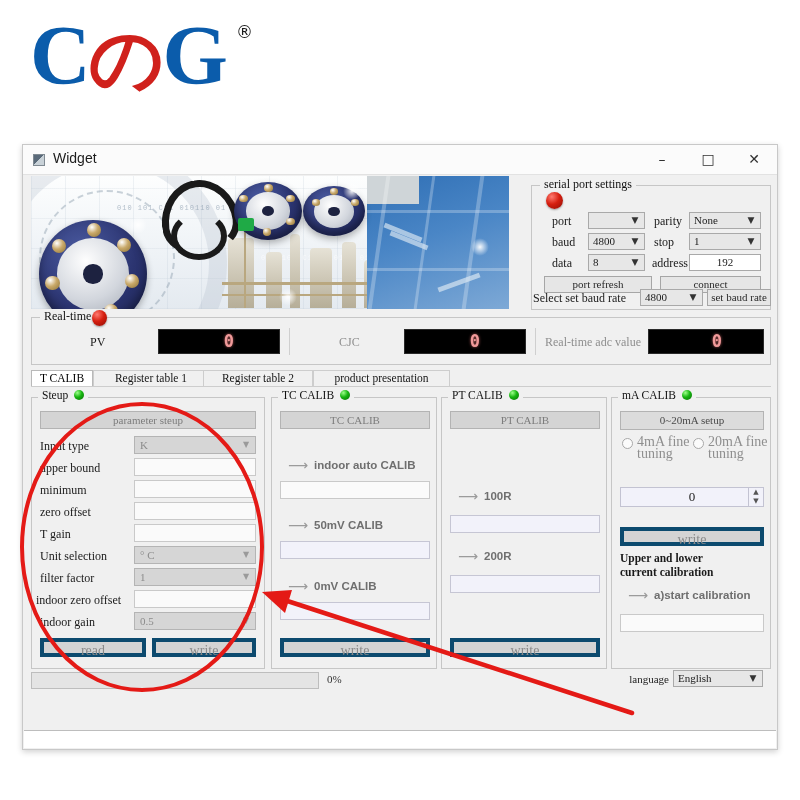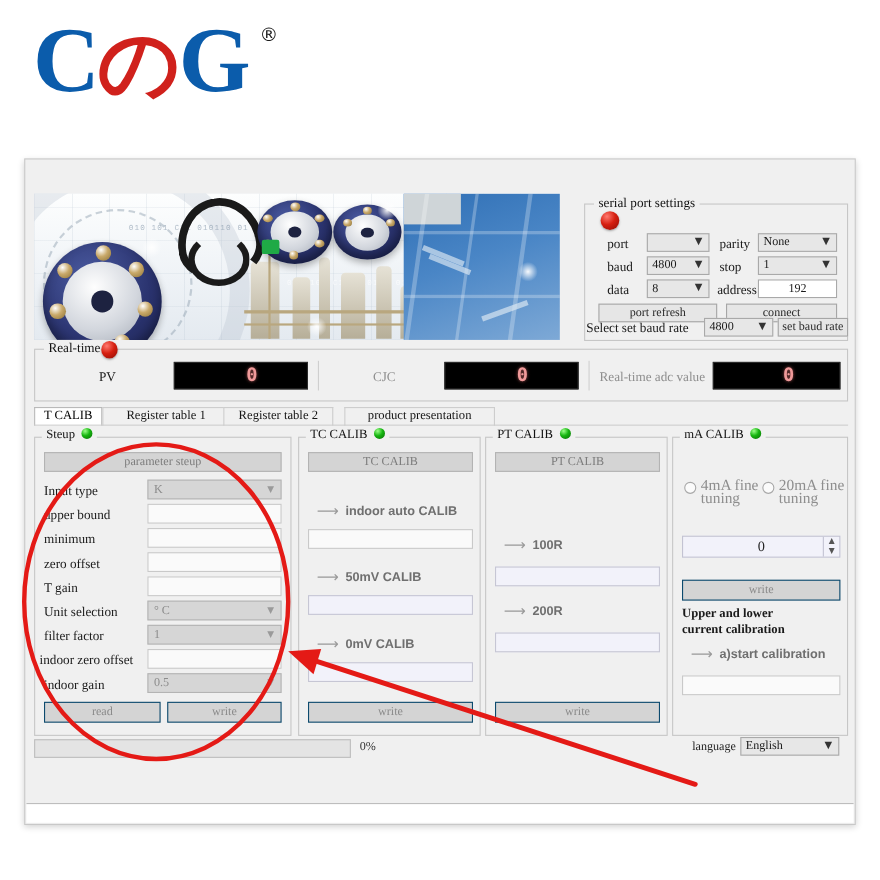--- a/index.html
+++ b/index.html
@@ -166,22 +166,22 @@
   }
   .panel > .legend .dot{display:inline-block;width:10px;height:10px;border-radius:50%;
     vertical-align:-1px;margin-left:6px;
     background:radial-gradient(circle at 34% 28%,#9dff8a 0%,#16b510 45%,#0a6b06 100%);}
   .hdrbtn{
     position:absolute;background:#d4d4d4;border:1px solid #b3b3b3;box-sizing:border-box;
     font-family:"Liberation Serif", serif;font-size:11px;color:#7d7d7d;
     text-align:center;white-space:nowrap;
   }
   .gbtn{
-    position:absolute;background:#d4d4d4;border:1px solid #0c4a6e;box-sizing:border-box;
-    font-family:"Liberation Serif", serif;font-size:11px;color:#8a8a8a;
+    position:absolute;background:#d4d4d4;border:4px solid #0c4a6e;box-sizing:border-box;
+    font-family:"Liberation Serif", serif;font-size:14px;color:#8a8a8a;
     text-align:center;white-space:nowrap;
   }
   .dcombo{
     position:absolute;height:18px;background:#d6d6d6;border:1px solid #b4b4b4;box-sizing:border-box;
     font-family:"Liberation Serif", serif;font-size:11px;color:#8c8c8c;
     line-height:16px;padding-left:5px;overflow:hidden;white-space:nowrap;
   }
   .dcombo .arrow{position:absolute;right:3px;top:0;width:12px;height:16px;
     font-family:"DejaVu Sans", sans-serif;font-size:8px;color:#9a9a9a;text-align:center;line-height:16px;}
   .wtxt{
@@ -227,20 +227,27 @@
 </head>
 <body>
 
 <div id="logo">
   <div class="logotext"><span>C</span><span class="mid">の</span><span>G</span></div>
   <div class="reg">®</div>
 </div>
 
 <div id="window">
 
+  <div id="titlebar">
+    <div class="ico"></div>
+    <div class="ttl">Widget</div>
+    <div class="wbtn min">–</div>
+    <div class="wbtn max">□</div>
+    <div class="wbtn close">✕</div>
+  </div>
 
   <div id="banner">
     <div class="bg-grid"></div>
     <div class="hud"></div>
     <div class="hud2"></div>
 
     <div class="bin" style="left:86px;top:28px;">010 101 C11 010110  01 010110  010 10 011010</div>
     <div class="bin" style="left:230px;top:78px;color:rgba(255,255,255,.6);">010 101 C11 010110  01 010110  010 10 011010</div>
 
     <div class="plant">
@@ -369,21 +376,21 @@
 
     <div class="lbl" style="left:513px;top:17px;color:#8e8e8e;">Real-time adc value</div>
     <div class="lcd" style="left:616px;top:11px;width:116px;height:25px;">
       <div class="seg" style="right:44px;">0</div>
     </div>
   </div>
 
   <div id="tabstrip">
     <div class="tab active" style="left:0px;width:62px;">T CALIB</div>
     <div class="tab" style="left:62px;width:116px;">Register table 1</div>
-    <div class="tab" style="left:172px;width:100px;">Register table 2</div>
+    <div class="tab" style="left:172px;width:110px;">Register table 2</div>
     <div class="tab" style="left:282px;width:137px;">product presentation</div>
   </div>
   <div id="tabline"></div>
 
   <div id="panelrow">
 
     <div class="panel" style="left:0px;width:234px;height:272px;">
       <div class="legend"><span>Steup</span><span class="dot"></span></div>
 
       <div class="hdrbtn" style="left:8px;top:13px;width:216px;height:18px;line-height:16px;">parameter steup</div>
@@ -451,20 +458,21 @@
       <div class="arrowglyph" style="left:16px;top:151px;">⟶</div>
       <div class="arrowlbl" style="left:42px;top:152px;">200R</div>
       <div class="ltxt" style="left:8px;top:177px;width:150px;"></div>
 
       <div class="gbtn" style="left:8px;top:240px;width:150px;height:19px;line-height:17px;">write</div>
     </div>
 
     <div class="panel" style="left:580px;width:160px;height:272px;">
       <div class="legend"><span>mA CALIB</span><span class="dot"></span></div>
 
+      <div class="hdrbtn" style="left:8px;top:13px;width:144px;height:19px;line-height:17px;color:#4a4a4a;background:#dcdcdc;">0~20mA setup</div>
 
       <div class="radio" style="left:10px;top:40px;"></div>
       <div class="radlbl" style="left:25px;top:38px;">4mA fine</div>
       <div class="radlbl" style="left:25px;top:50px;">tuning</div>
 
       <div class="radio" style="left:81px;top:40px;"></div>
       <div class="radlbl" style="left:96px;top:38px;">20mA fine</div>
       <div class="radlbl" style="left:96px;top:50px;">tuning</div>
 
       <div class="spin" style="left:8px;top:89px;width:144px;">

